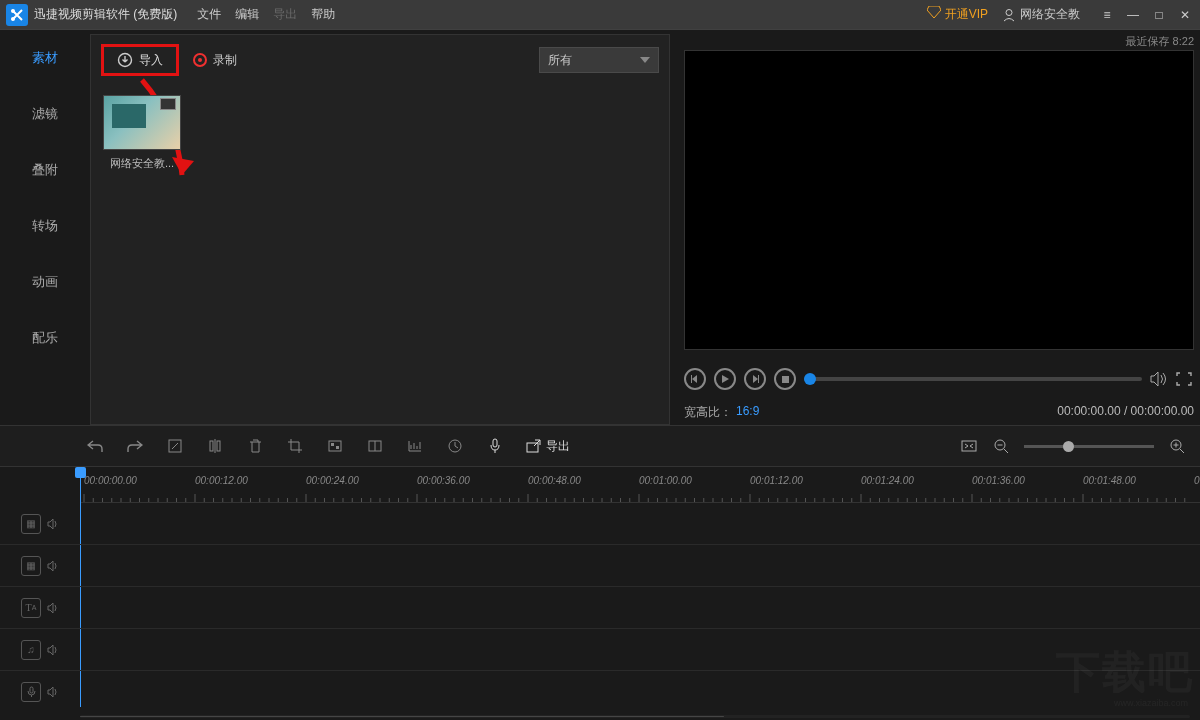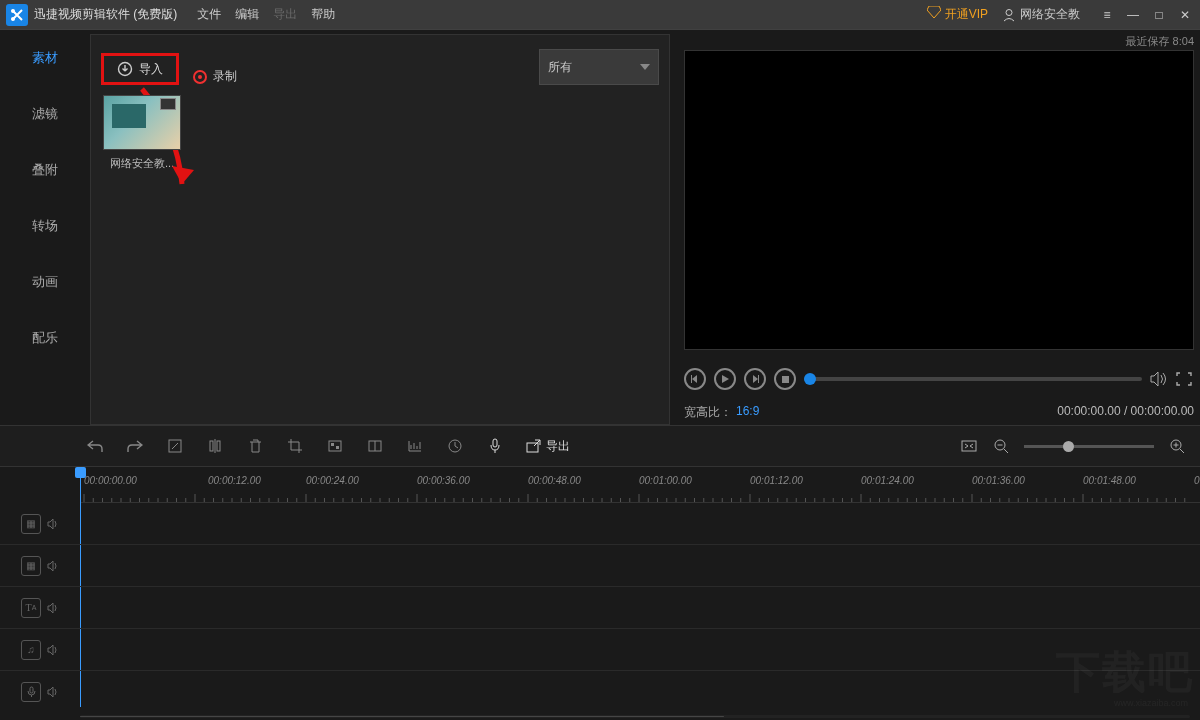--- a/index.html
+++ b/index.html
@@ -18,26 +18,26 @@
   .win-btns { display:flex; gap:12px; color:#ccc; margin-left:6px; }
   .win-btns span { cursor:pointer; width:14px; text-align:center; }
 
   
   .main { display:flex; height:395px; }
   .sidebar { width:90px; background:#1a1a1a; display:flex; flex-direction:column; }
   .side-item { height:56px; display:flex; align-items:center; justify-content:center; color:#aaa; cursor:pointer; font-size:13px; }
   .side-item.active { color:#3a9cff; }
   
   .media-panel { flex:0 0 580px; background:#222; border:1px solid #333; margin-top:4px; display:flex; flex-direction:column; }
-  .media-toolbar { height:50px; display:flex; align-items:flex-end; padding:0 10px; }
+  .media-toolbar { height:50px; display:flex; align-items:center; padding:0 10px; }
   .import-btn { border:3px solid #e21212; height:32px; width:78px; display:flex; align-items:center; justify-content:center; gap:6px; color:#ddd; cursor:pointer; position:relative; }
   .record-btn { margin-left:14px; display:flex; align-items:center; gap:6px; color:#ccc; cursor:pointer; }
   .rec-dot { width:14px; height:14px; border:2px solid #f03030; border-radius:50%; position:relative; }
   .rec-dot::after{ content:""; position:absolute; inset:3px; background:#f03030; border-radius:50%; }
-  .filter-dd { margin-left:auto; width:120px; height:36px; background:#3a3a3a; border:1px solid #4a4a4a; display:flex; align-items:center; padding:0 8px; color:#ccc; cursor:pointer; justify-content:space-between; }
+  .filter-dd { margin-left:auto; width:120px; height:26px; background:#3a3a3a; border:1px solid #4a4a4a; display:flex; align-items:center; padding:0 8px; color:#ccc; cursor:pointer; justify-content:space-between; }
   .dd-arrow { width:0; height:0; border-left:5px solid transparent; border-right:5px solid transparent; border-top:6px solid #888; }
   .red-arrow { position:absolute; left:18px; top:28px; pointer-events:none; }
   
   .media-grid { flex:1; padding:10px 12px; }
   .media-item { width:78px; }
   .thumb { width:78px; height:55px; background:linear-gradient(135deg,#5aa3a3 0%, #8ac0c0 40%, #e8d0a8 100%); border:1px solid #444; position:relative; }
   .thumb::before { content:""; position:absolute; left:8px; top:8px; width:34px; height:24px; background:#2a6868; }
   .thumb::after { content:""; position:absolute; right:4px; top:2px; width:14px; height:10px; border:1px solid #888; background:#333; }
   .media-name { margin-top:6px; text-align:center; color:#bbb; font-size:11px; overflow:hidden; white-space:nowrap; text-overflow:ellipsis; }
 
@@ -163,21 +163,21 @@
     </div>
     <div class="media-grid">
       <div class="media-item">
         <div class="thumb"></div>
         <div class="media-name">网络安全教...</div>
       </div>
     </div>
   </div>
 
   <div class="preview-col">
-    <div class="save-info">最近保存 8:04</div>
+    <div class="save-info">最近保存 8:22</div>
     <div class="preview"></div>
     <div class="play-controls">
       <div class="pc-btn">
         <svg width="8" height="8" viewBox="0 0 8 8">
             <path d="M6 0 L1 4 L6 8 Z" fill="#888"></path>
             <rect x="0" y="0" width="1" height="8" fill="#888"></rect>
           </svg>
       </div>
       <div class="pc-btn">
         <svg width="8" height="8" viewBox="0 0 8 8">
@@ -315,21 +315,21 @@
           <line x1="6" y1="3.5" x2="6" y2="8.5" stroke="#aaa"></line>
         </svg>
       </div>
   </div>
 </div>
 
 <div class="timeline">
   <div style="position:relative;">
     <div class="ruler">
       <div class="ruler-mark" style="left:4px">00:00:00.00</div>
-      <div class="ruler-mark" style="left:128px">00:00:12.00</div>
+      <div class="ruler-mark" style="left:115px">00:00:12.00</div>
       <div class="ruler-mark" style="left:226px">00:00:24.00</div>
       <div class="ruler-mark" style="left:337px">00:00:36.00</div>
       <div class="ruler-mark" style="left:448px">00:00:48.00</div>
       <div class="ruler-mark" style="left:559px">00:01:00.00</div>
       <div class="ruler-mark" style="left:670px">00:01:12.00</div>
       <div class="ruler-mark" style="left:781px">00:01:24.00</div>
       <div class="ruler-mark" style="left:892px">00:01:36.00</div>
       <div class="ruler-mark" style="left:1003px">00:01:48.00</div>
       <div class="ruler-mark" style="left:1114px">00:02:00</div>
       <svg class="ruler-ticks" width="1120" height="10">

